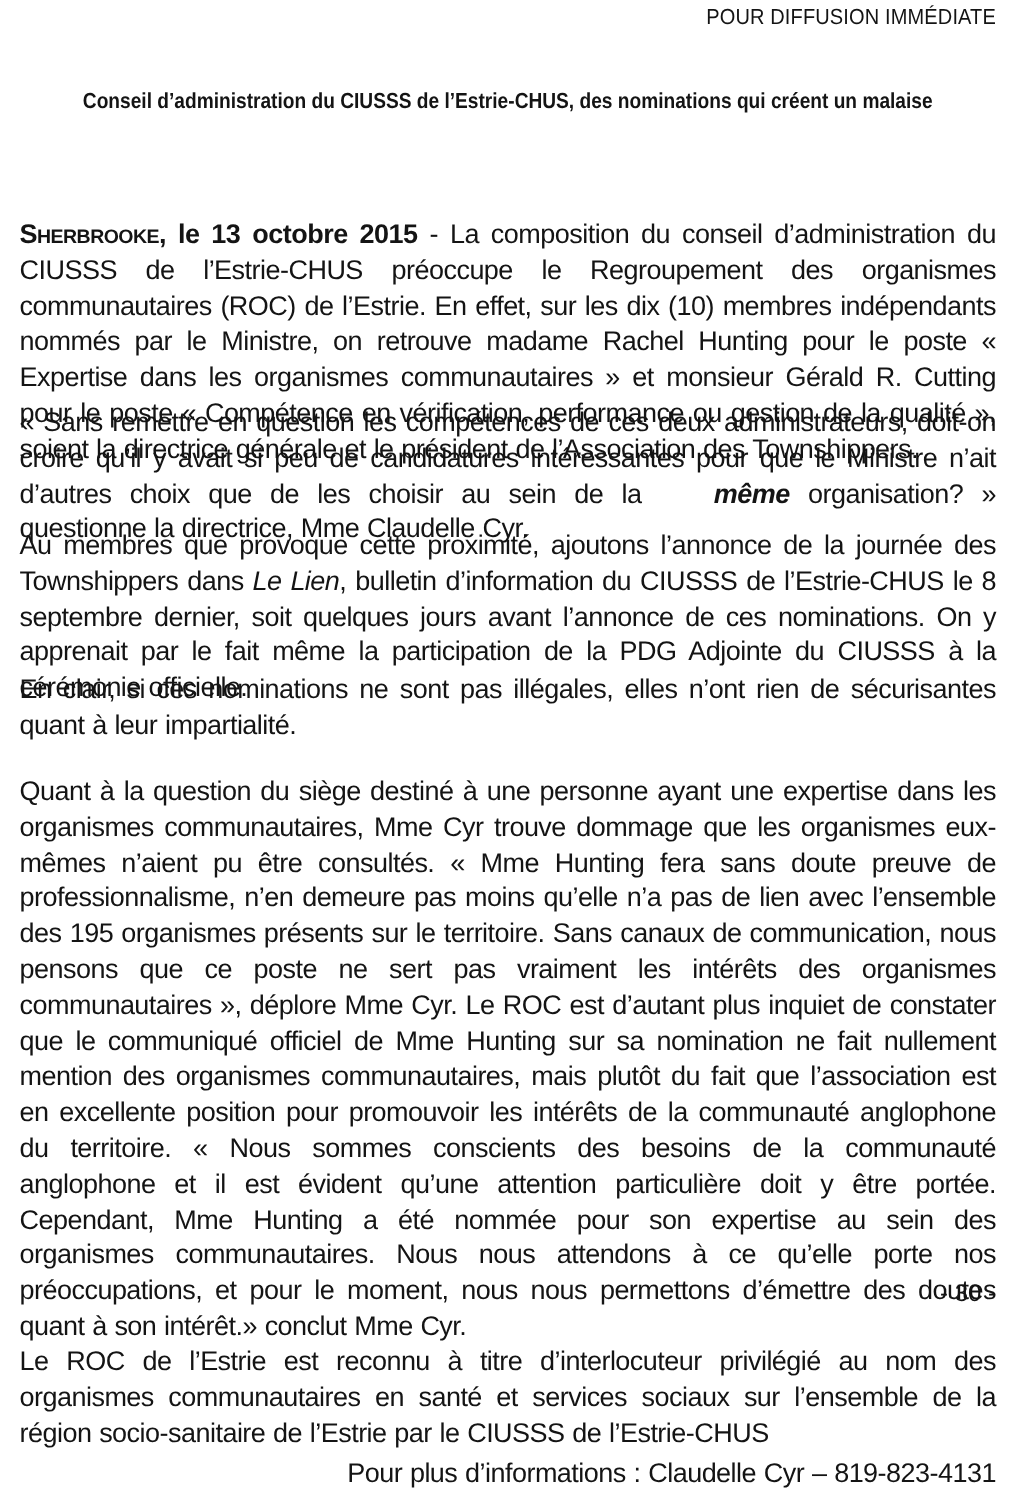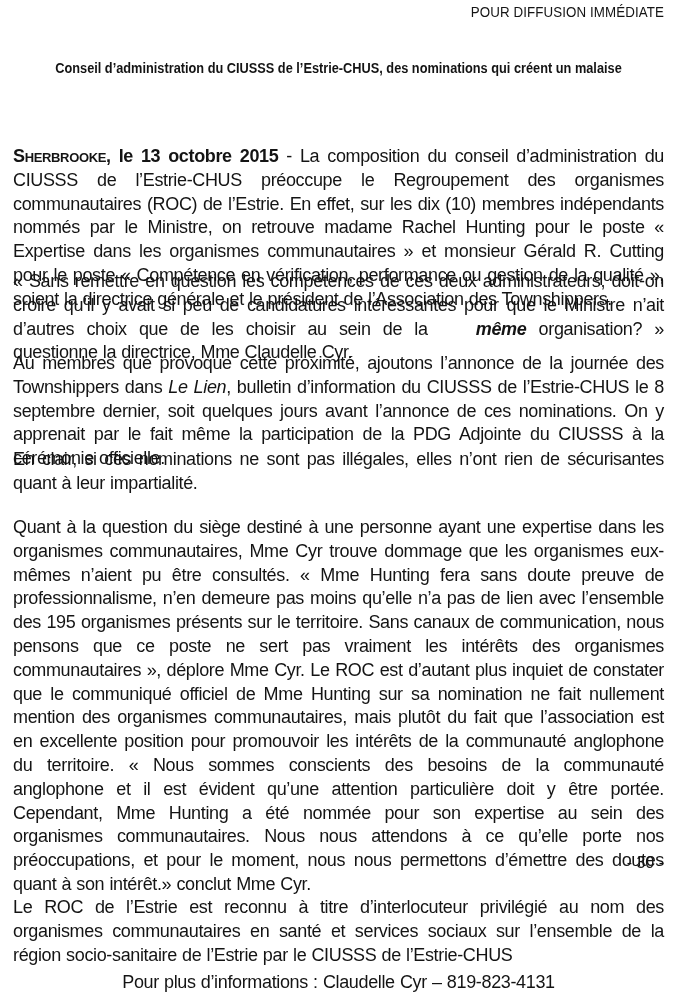--- a/index.html
+++ b/index.html
@@ -58,15 +58,15 @@
   </div>
 
   <div class="p condense" style="top:448px;">En clair, si ces nominations ne sont pas illégales, elles n’ont rien de sécurisantes quant à leur impartialité.</div>
 
   <div class="p condense" style="top:516px;">Quant à la question du siège destiné à une personne ayant une expertise dans les organismes communautaires, Mme Cyr trouve dommage que les organismes eux-mêmes n’aient pu être consultés. «  Mme Hunting fera sans doute preuve de professionnalisme, n’en demeure pas moins qu’elle n’a pas de lien avec l’ensemble des 195 organismes présents sur le territoire. Sans canaux de communication, nous pensons que ce poste ne sert pas vraiment les intérêts des organismes communautaires », déplore Mme Cyr. Le ROC est d’autant plus inquiet de constater que le communiqué officiel de Mme Hunting sur sa nomination ne fait nullement mention des organismes communautaires, mais plutôt du fait que l’association est en excellente position pour promouvoir les intérêts de la communauté anglophone du territoire. « Nous sommes conscients des besoins de la communauté anglophone et il est évident qu’une attention particulière doit y être portée. Cependant, Mme Hunting a été nommée pour son expertise au sein des organismes communautaires. Nous nous attendons à ce qu’elle porte nos préoccupations, et pour le moment, nous nous permettons d’émettre des doutes quant à son intérêt.» conclut Mme Cyr.</div>
 
   <div class="pagenum">- 30 -</div>
 
   <div class="p condense" style="top:896px;">Le ROC de l’Estrie est reconnu à titre d’interlocuteur privilégié au nom des organismes communautaires en santé et services sociaux sur l’ensemble de la région socio-sanitaire de l’Estrie par le CIUSSS de l’Estrie-CHUS</div>
 
-  <div class="p condense" style="top:971px; text-align:center;">Pour plus d’informations : Claudelle Cyr – 819-823-4131</div>
+  <div class="p condense" style="top:971px; text-align:right;">Pour plus d’informations : Claudelle Cyr – 819-823-4131</div>
 
 </div>
 
 </body></html>

